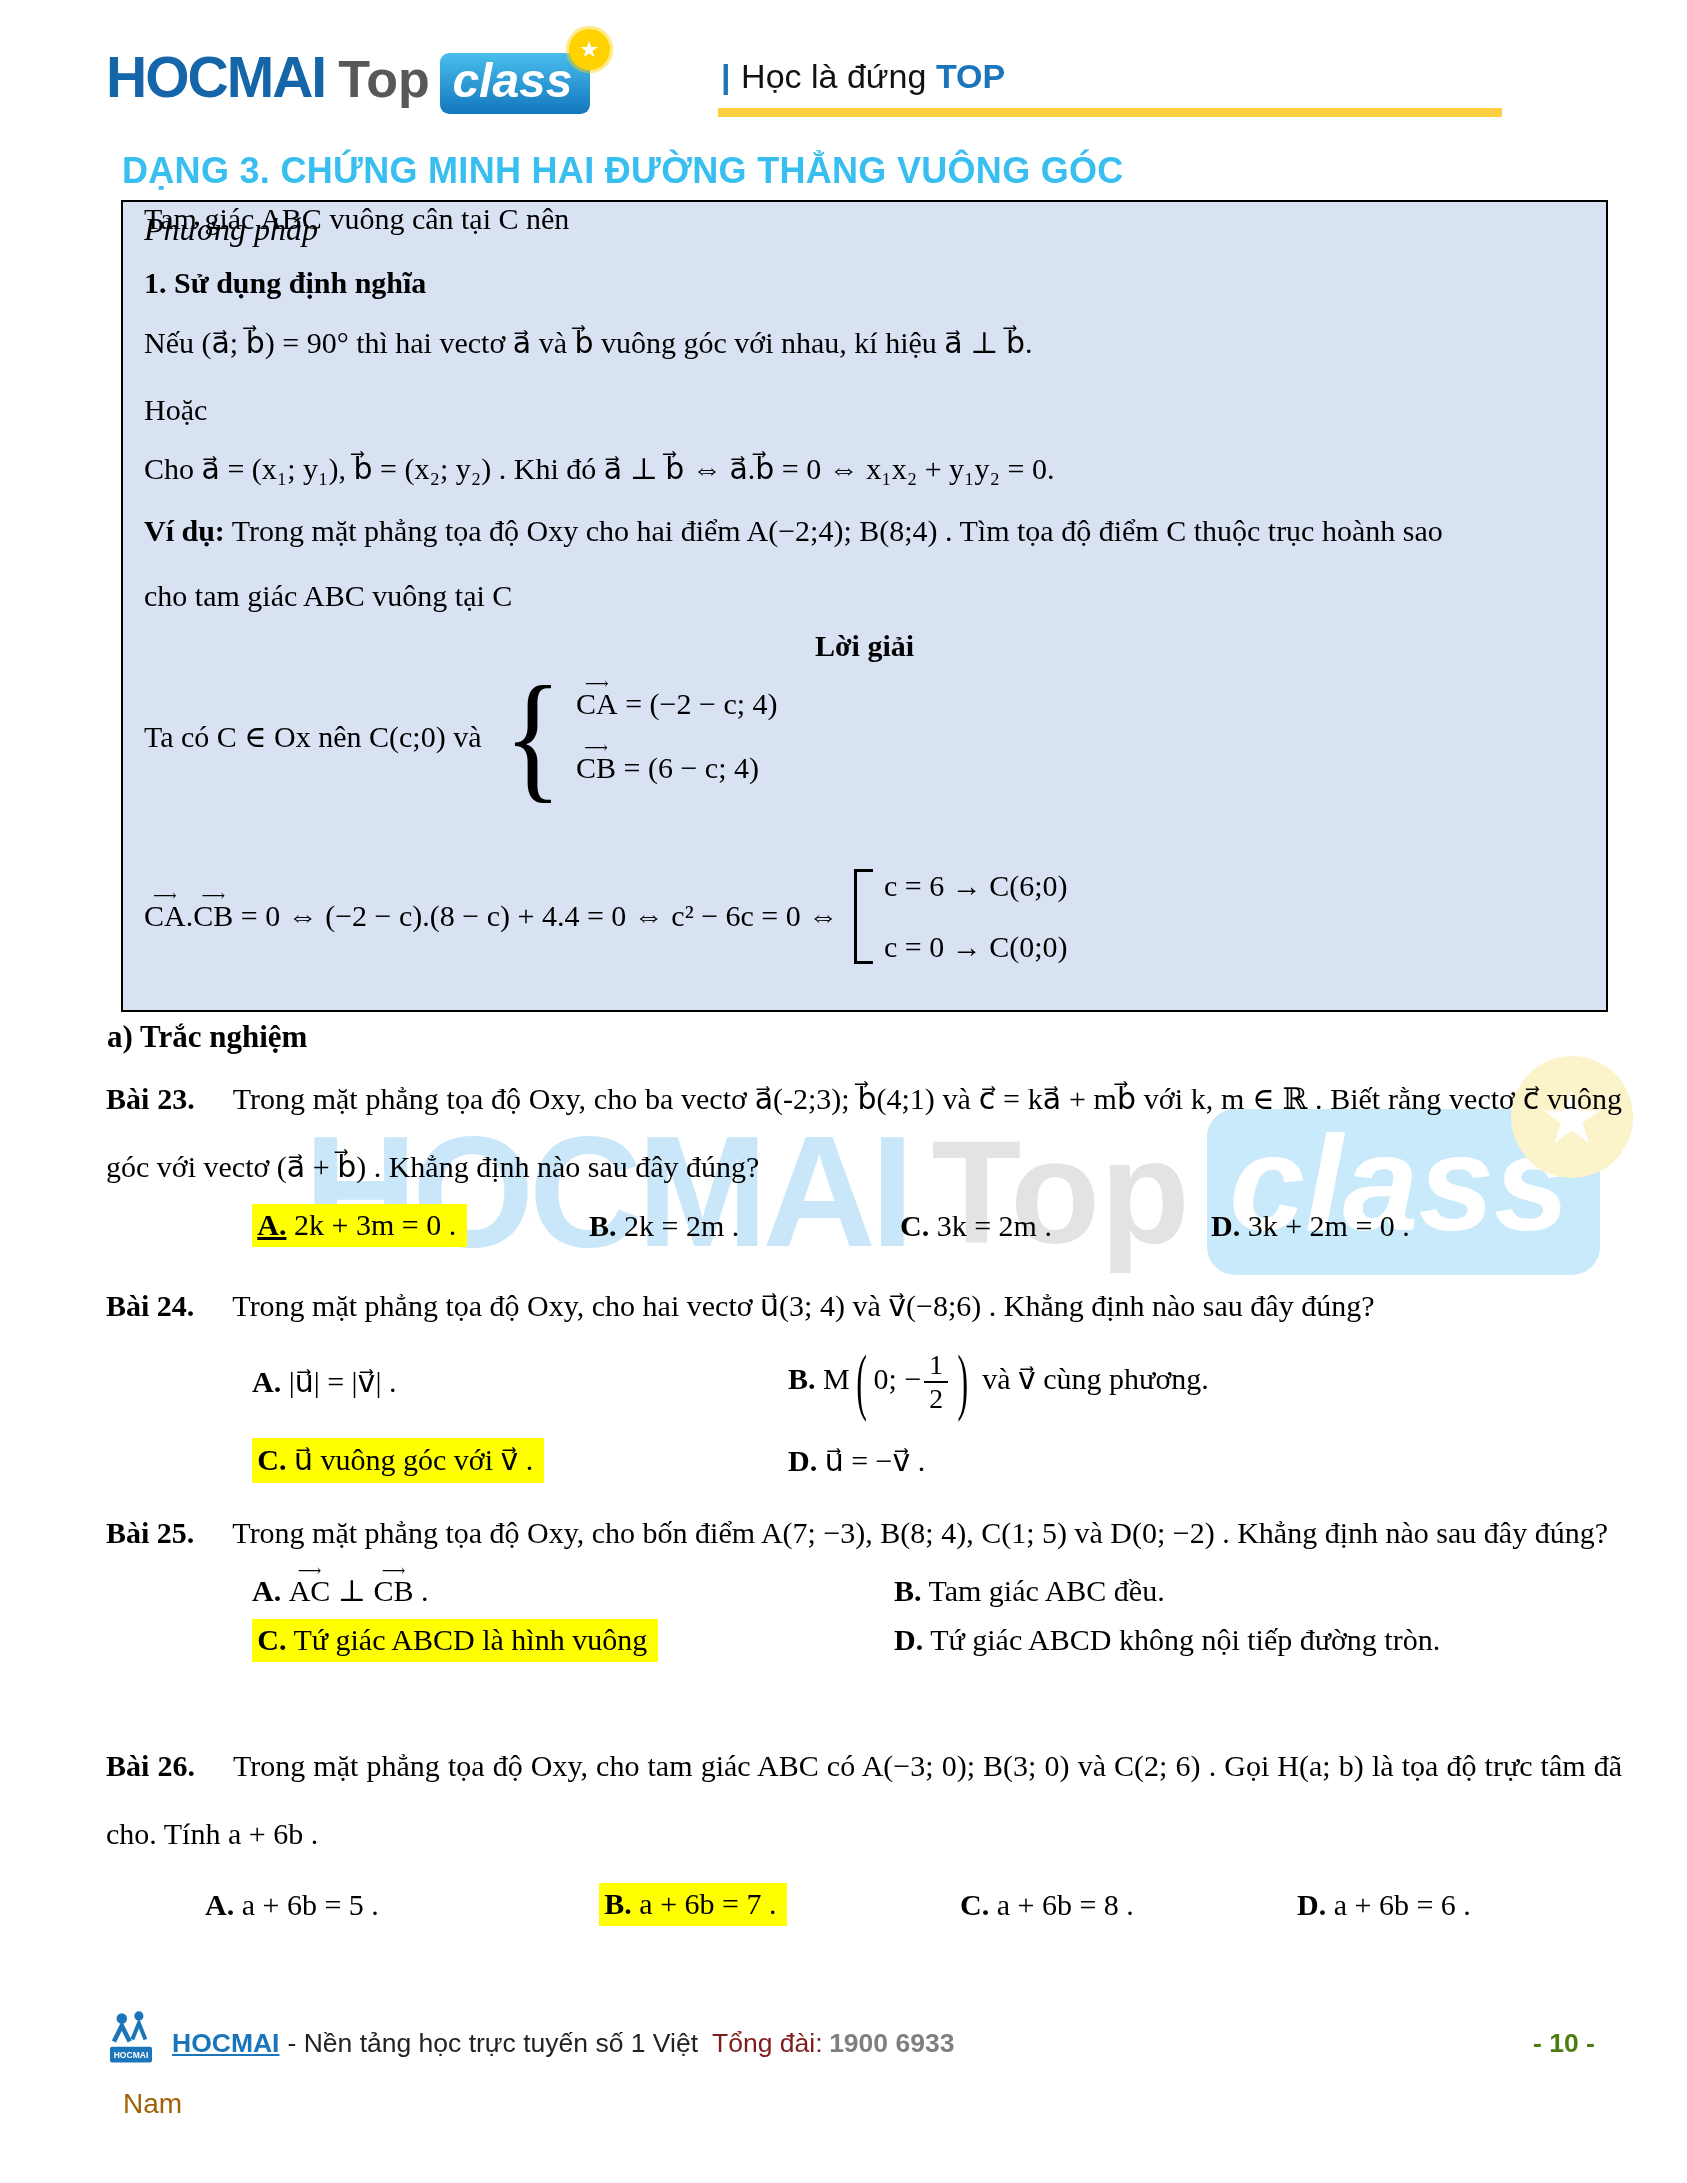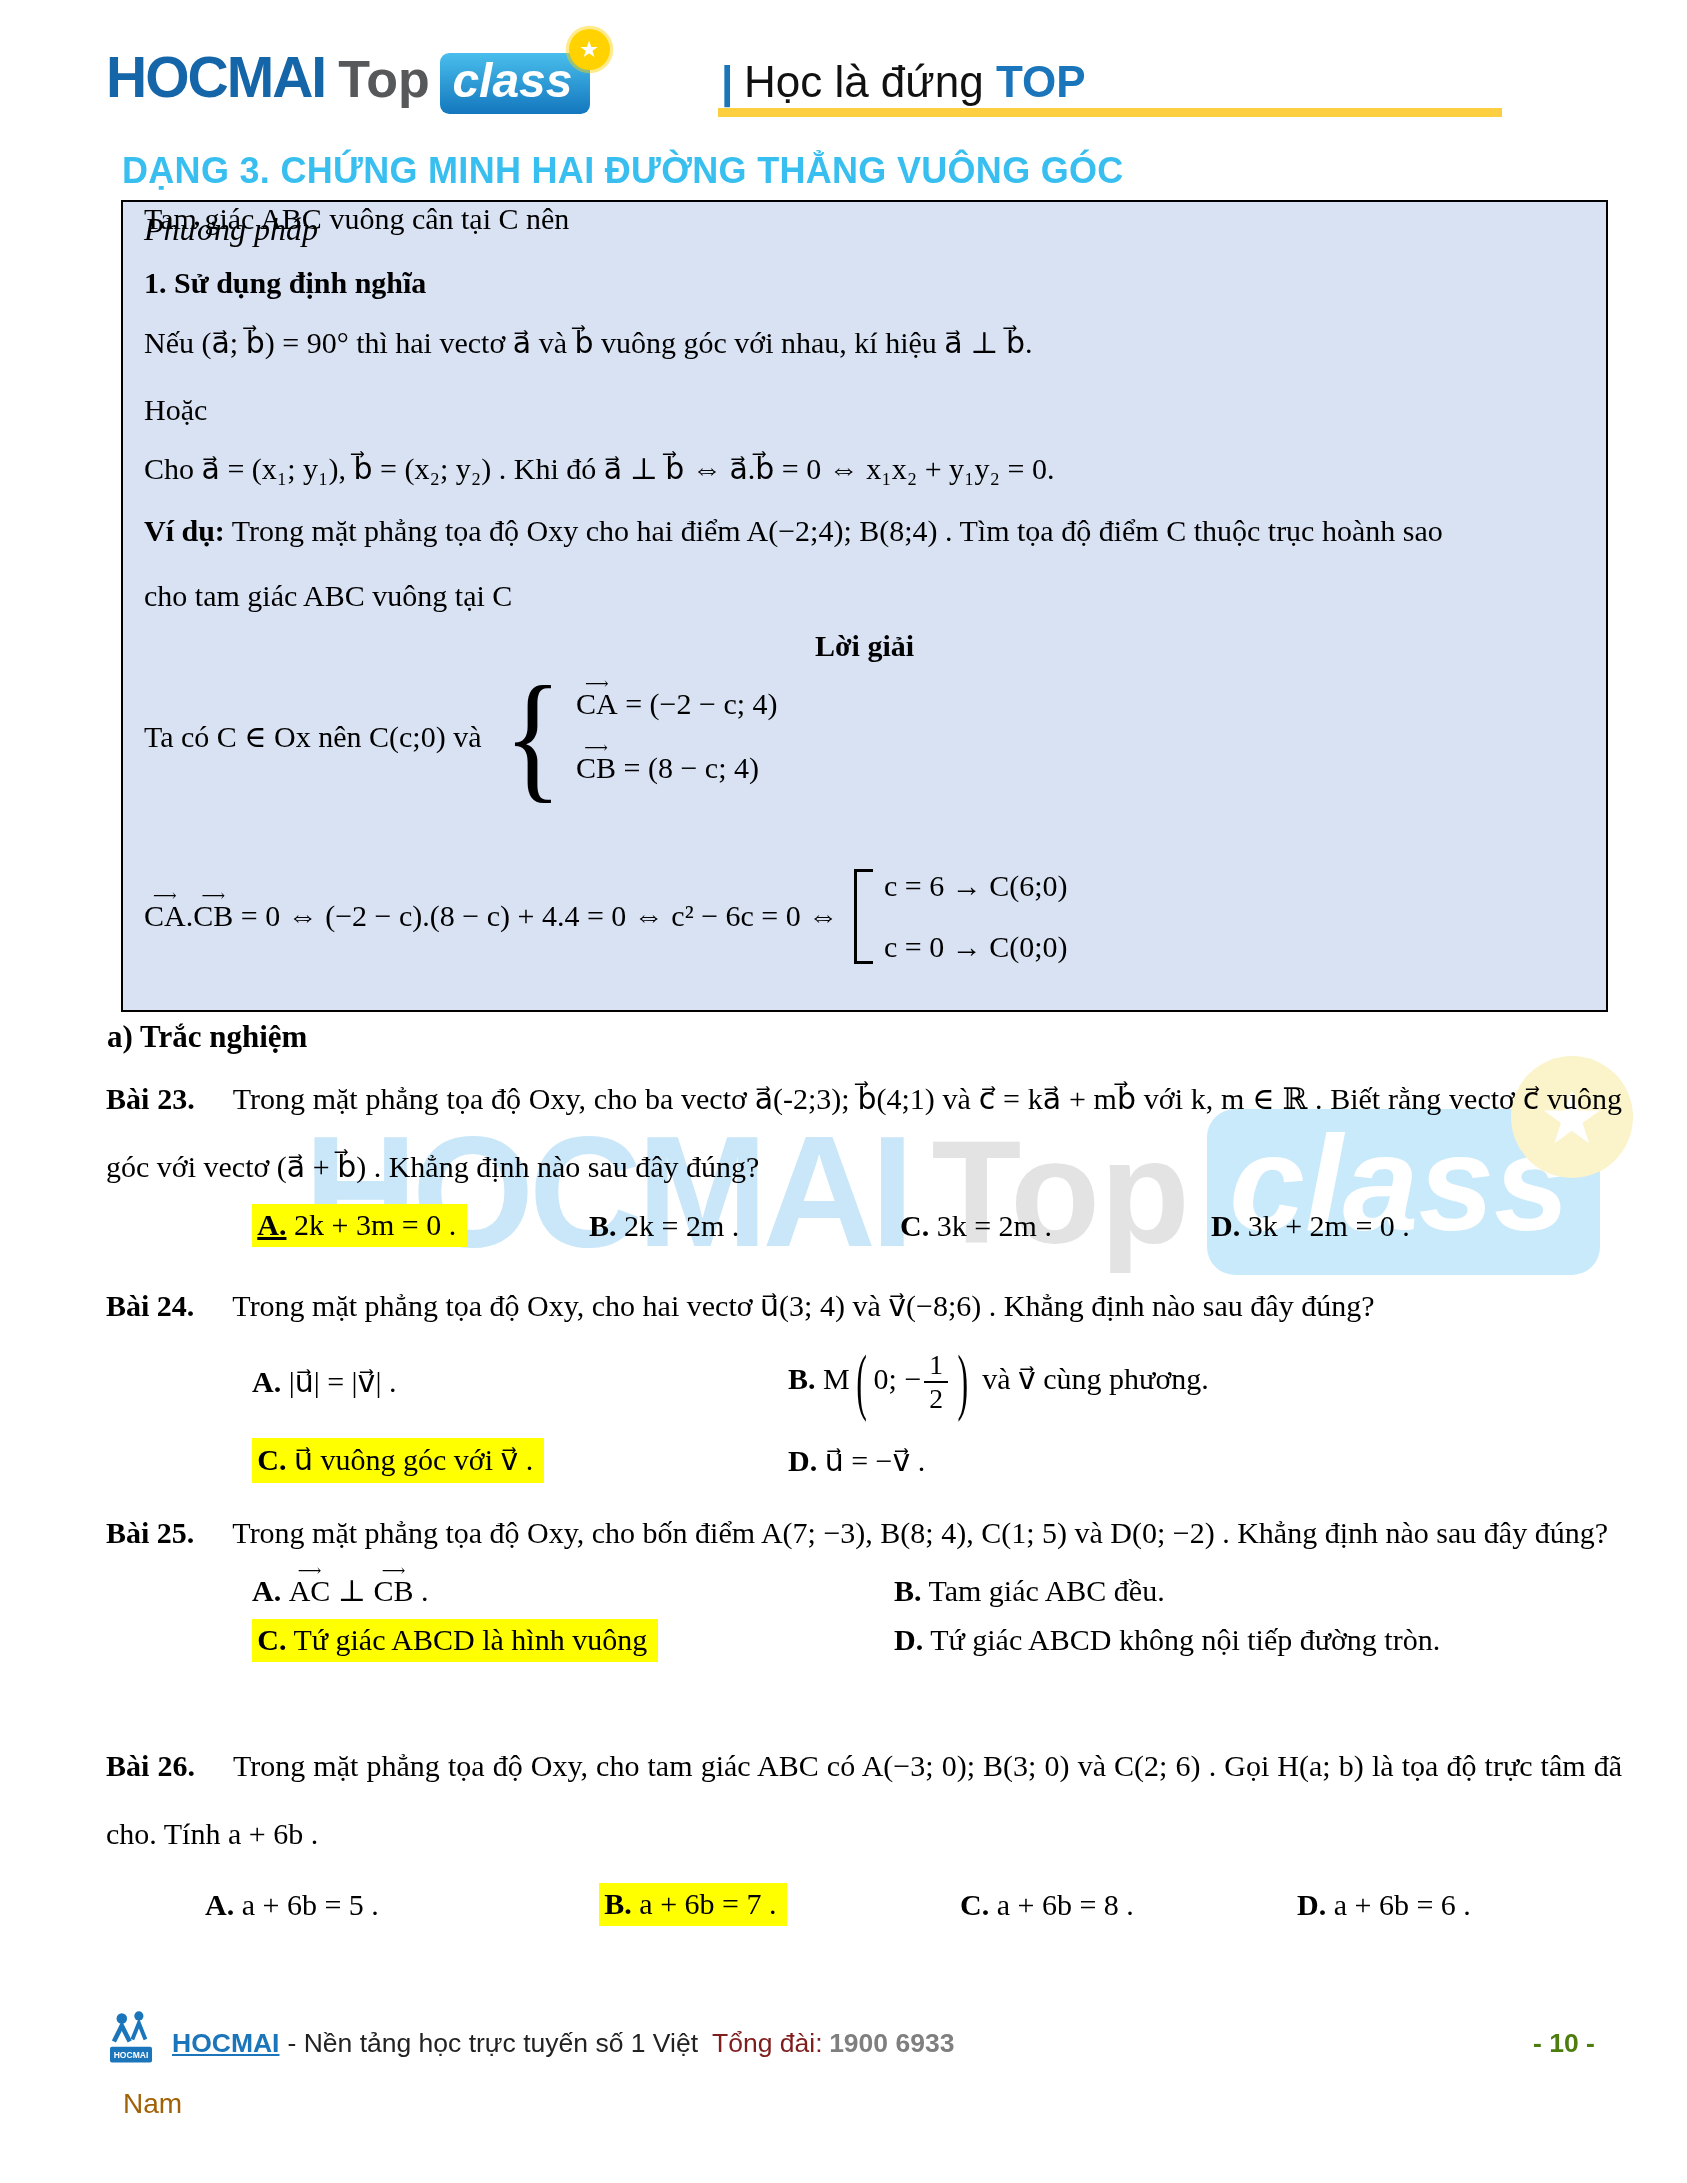--- a/index.html
+++ b/index.html
@@ -16,21 +16,21 @@
   .wm-class{display:inline-block;background:#C9EAFB;color:#fff;font-style:italic;font-weight:800;font-size:136px;line-height:1.05;padding:2.6px 30px 20px 22.5px;border-radius:28px}
   .wm-badge{position:absolute;right:-33px;top:-53px;width:122px;height:122px;border-radius:50%;background:#FBF3C9;display:flex;align-items:center;justify-content:center;color:#fff;font-size:73px}
   
   .header{position:absolute;top:44px;left:106px;height:86px;z-index:2;font-family:"Liberation Sans",sans-serif}
   .logo{display:flex;align-items:baseline}
   .logo-hocmai{font-weight:900;font-size:57px;color:#1565A9;letter-spacing:-2px}
   .logo-top{font-weight:800;font-size:52px;color:#57585A;margin-left:13.2px}
   .logo-classwrap{position:relative;margin-left:10.6px}
   .logo-class{display:inline-block;background:linear-gradient(180deg,#49BEEC 0%,#1377BE 100%);color:#fff;font-style:italic;font-weight:800;font-size:48px;line-height:1.0;padding:4px 17px 9.3px 12px;border-radius:9.3px}
   .logo-badge{position:absolute;right:-20px;top:-24px;width:41px;height:41px;border-radius:50%;background:#FFD200;display:flex;align-items:center;justify-content:center;color:#fff;font-size:22.5px;box-shadow:0 0 0 3.3px rgba(255,210,0,.45)}
-  .slogan{position:absolute;left:615px;top:13.2px;font-size:44px;color:#111;white-space:nowrap}
+  .slogan{position:absolute;left:615px;top:13.2px;font-size:34px;color:#111;white-space:nowrap}
   .slogan-bar{color:#1B75BB;font-weight:700;margin-right:10.6px}
   .slogan-top{color:#1B75BB;font-weight:800}
   .yellow-bar{position:absolute;left:612px;top:64px;width:784px;height:8.6px;background:#FBCF3F}
   
   .main-title{position:absolute;left:122px;top:150px;z-index:2;font-family:"Liberation Sans",sans-serif;font-weight:800;font-size:36px;color:#38BFF0;letter-spacing:0.3px;white-space:nowrap}
   
   .method-box{position:absolute;left:121px;top:200px;width:1487px;height:812px;background:#D9E2F3;border:2.6px solid #000;box-sizing:border-box;z-index:2}
   .bx{position:absolute;left:21px;font-size:30px;white-space:nowrap}
   #pp{top:9.3px;font-style:italic;font-size:32px}
   #b1{top:64px;font-weight:700}
@@ -112,21 +112,21 @@
   <div class="bx" id="hoac">Hoặc</div>
   <div class="bx" id="cho">Cho a⃗ = (x₁; y₁), b⃗ = (x₂; y₂) . Khi đó a⃗ ⊥ b⃗ ⇔ a⃗.b⃗ = 0 ⇔ x₁x₂ + y₁y₂ = 0.</div>
   <div class="bx" id="vidu"><span class="vidu-b">Ví dụ:</span><span> Trong mặt phẳng tọa độ Oxy cho hai điểm A(−2;4); B(8;4) . Tìm tọa độ điểm C thuộc trục hoành sao</span></div>
   <div class="bx" id="chotam">cho tam giác ABC vuông tại C</div>
   <div class="bx" id="loigiai">Lời giải</div>
   <div class="mrow" id="tacorow">
     <span style="font-size:30px">Ta có C ∈ Ox nên C(c;0) và</span>
     <span class="big-brace">{</span>
     <div class="syscol">
       <div><span class="ovec">CA</span><span> = (−2 − c; 4)</span></div>
-      <div><span class="ovec">CB</span><span> = (8 − c; 4)</span></div>
+      <div><span class="ovec">CB</span><span> = (6 − c; 4)</span></div>
     </div>
   </div>
   <div class="bx" id="tamgiac">Tam giác ABC vuông cân tại C nên</div>
   <div class="mrow" id="eqrow">
     <span style="font-size:30px"><span class="ovec">CA</span><span>.</span><span class="ovec">CB</span><span> = 0 ⇔ (−2 − c).(8 − c) + 4.4 = 0 ⇔ c² − 6c = 0 ⇔</span></span>
     <span class="sqbracket"></span>
     <div class="syscol" style="gap:26.5px">
       <div>c = 6 → C(6;0)</div>
       <div>c = 0 → C(0;0)</div>
     </div>

